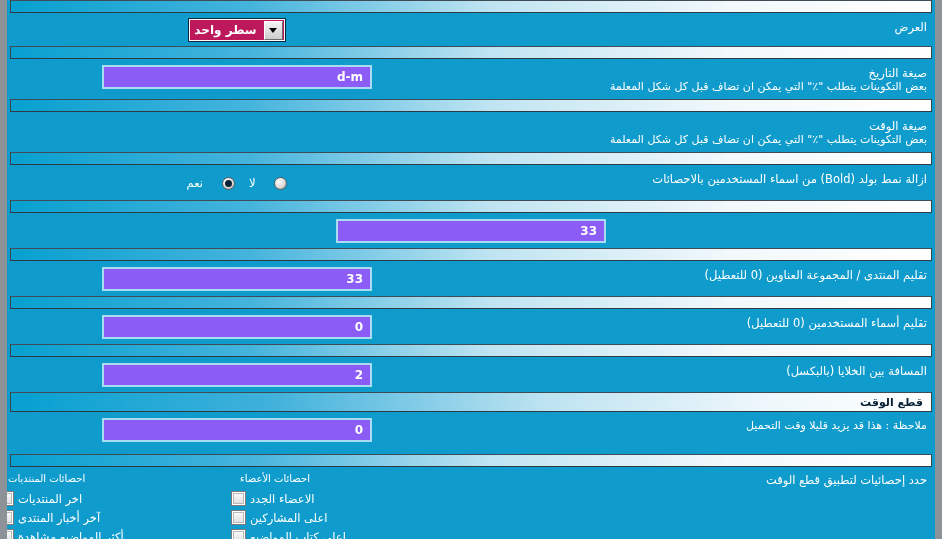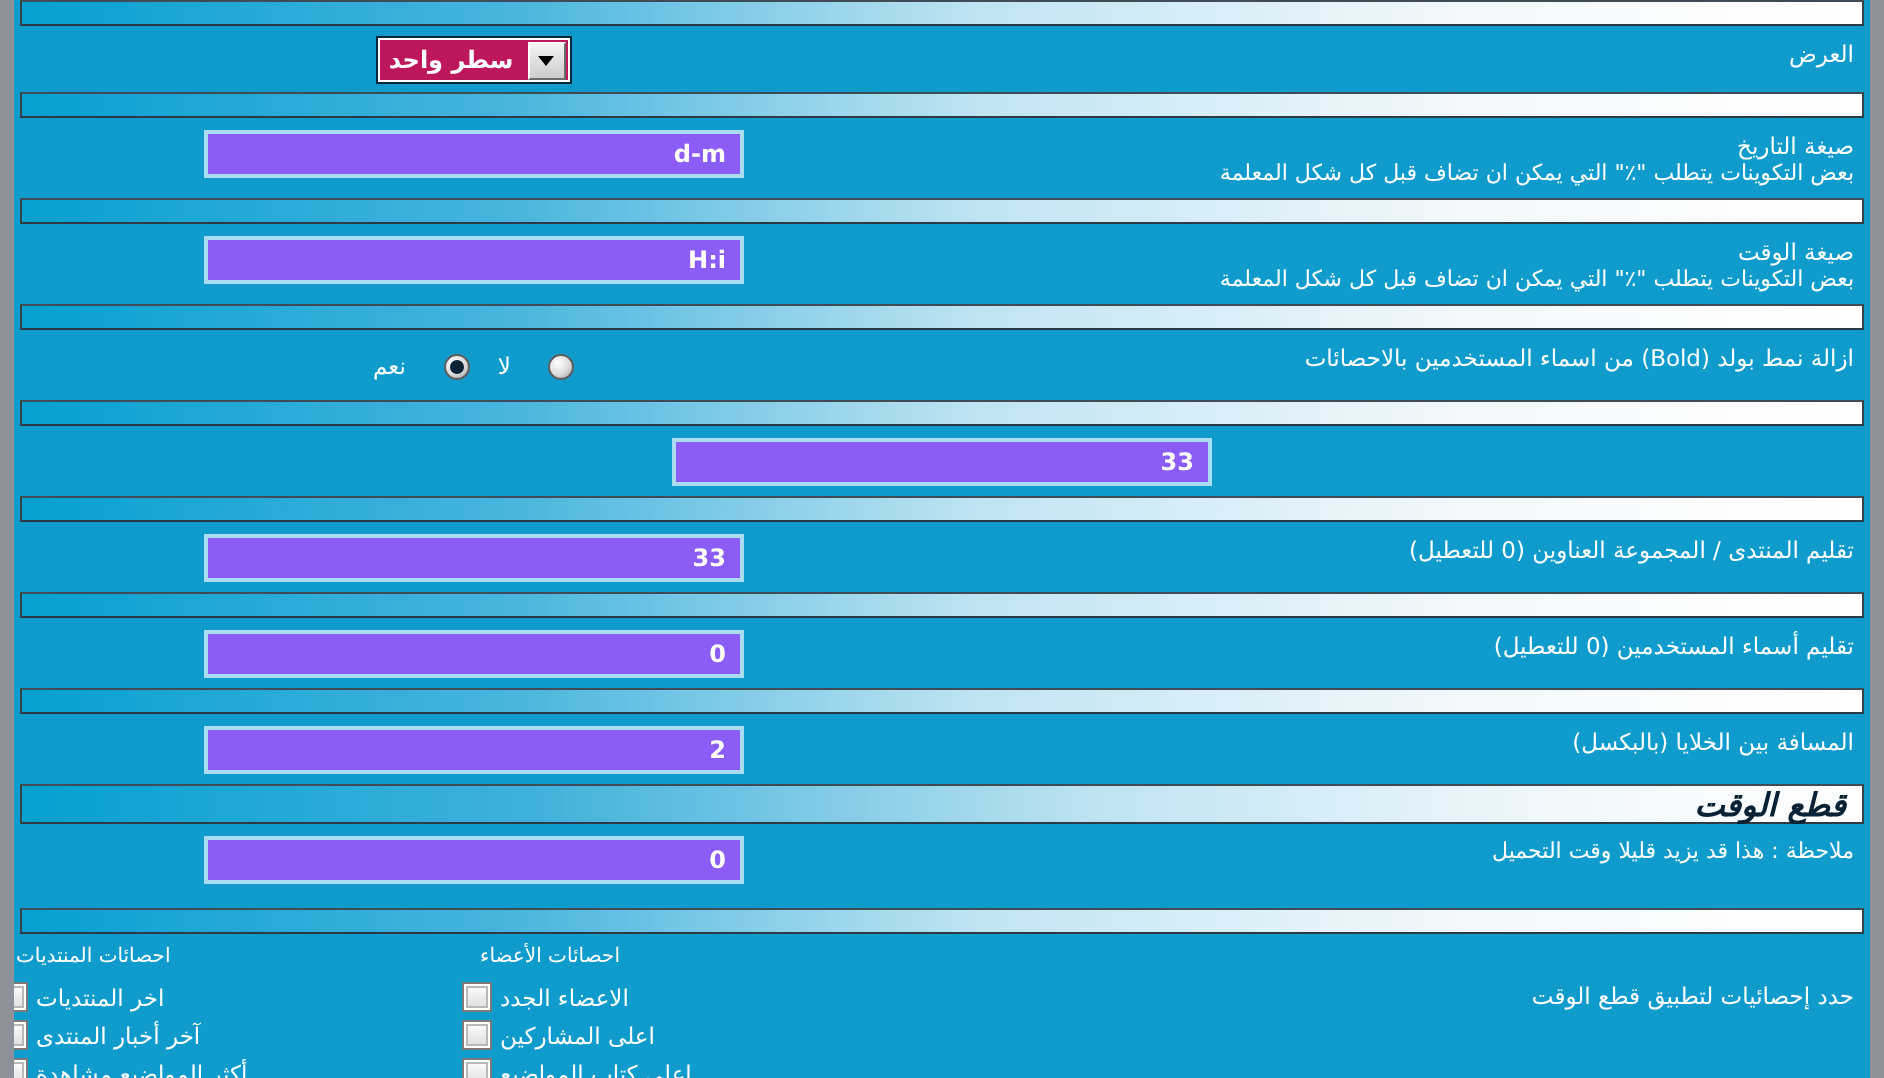--- a/index.html
+++ b/index.html
@@ -173,45 +173,43 @@
     margin: 0 3px;
     border-left: 1px solid #37444e;
     border-right: 1px solid #37444e;
     display: flex;
     align-items: center;
     justify-content: flex-start;
     padding: 0 8px;
   }
   .sectionhdr .htext {
     color: #0a2236;
-    font-size: 16px;
+    font-size: 11px;
     font-weight: bold;
     width: 100%;
     text-align: right;
     padding-left: 6px;
-    font-style: italic;
   }
 
   
   .statsrow {
     display: flex;
     flex-direction: row;
     background: #0f9ccd;
     padding: 4px 8px 8px 8px;
     box-sizing: border-box;
     align-items: flex-start;
   }
   .statsrow .label {
     flex: 0 0 462px;
     text-align: right;
     color: #ffffff;
     font-size: 11.5px;
     line-height: 14px;
     padding: 2px 0 0 6px;
-    margin-top: 18px;
   }
   .statcols {
     flex: 1 1 auto;
     display: flex;
     flex-direction: row;
     justify-content: flex-start;
     gap: 0px;
   }
   .statcol {
     width: 232px;
@@ -284,23 +282,20 @@
     </div>
   </div>
 
   <div class="sep inset"></div>
 
   <div class="row" style="min-height:40px;">
     <div class="label">
       <span>صيغة الوقت</span>
       <span class="desc">بعض التكوينات يتطلب "٪" التي يمكن ان تضاف قبل كل شكل المعلمة</span>
     </div>
-    <div class="control">
-      <input class="tinput" type="text" value="H:i" style="">
-    </div>
   </div>
 
   <div class="sep inset"></div>
 
   <div class="row" style="min-height:28px;">
     <div class="label">
       <span>ازالة نمط بولد (Bold) من اسماء المستخدمين بالاحصائات</span>
     </div>
     <div class="control">
       <div class="radiogroup">

